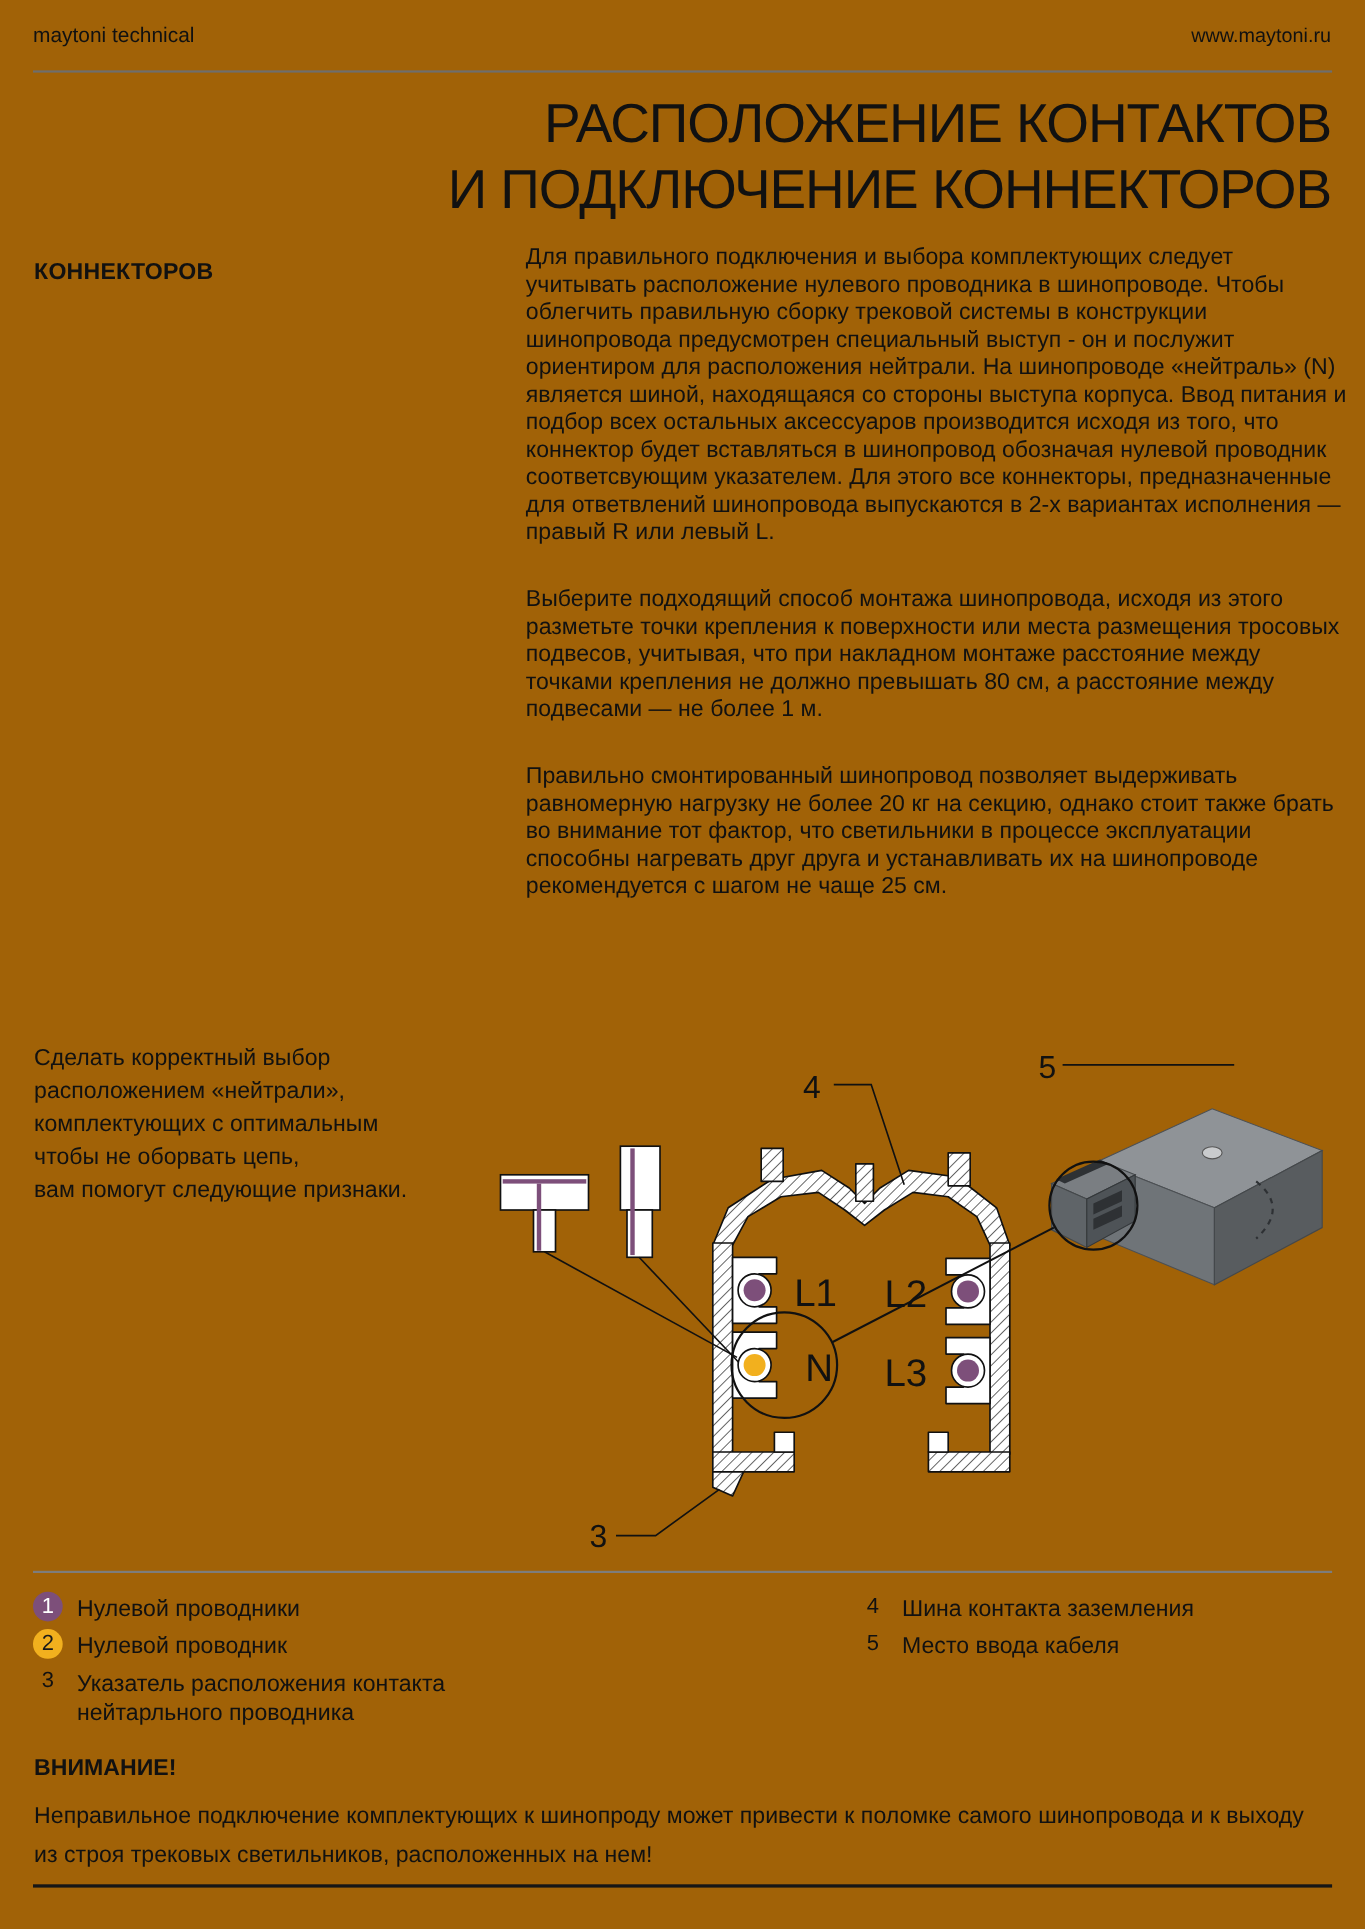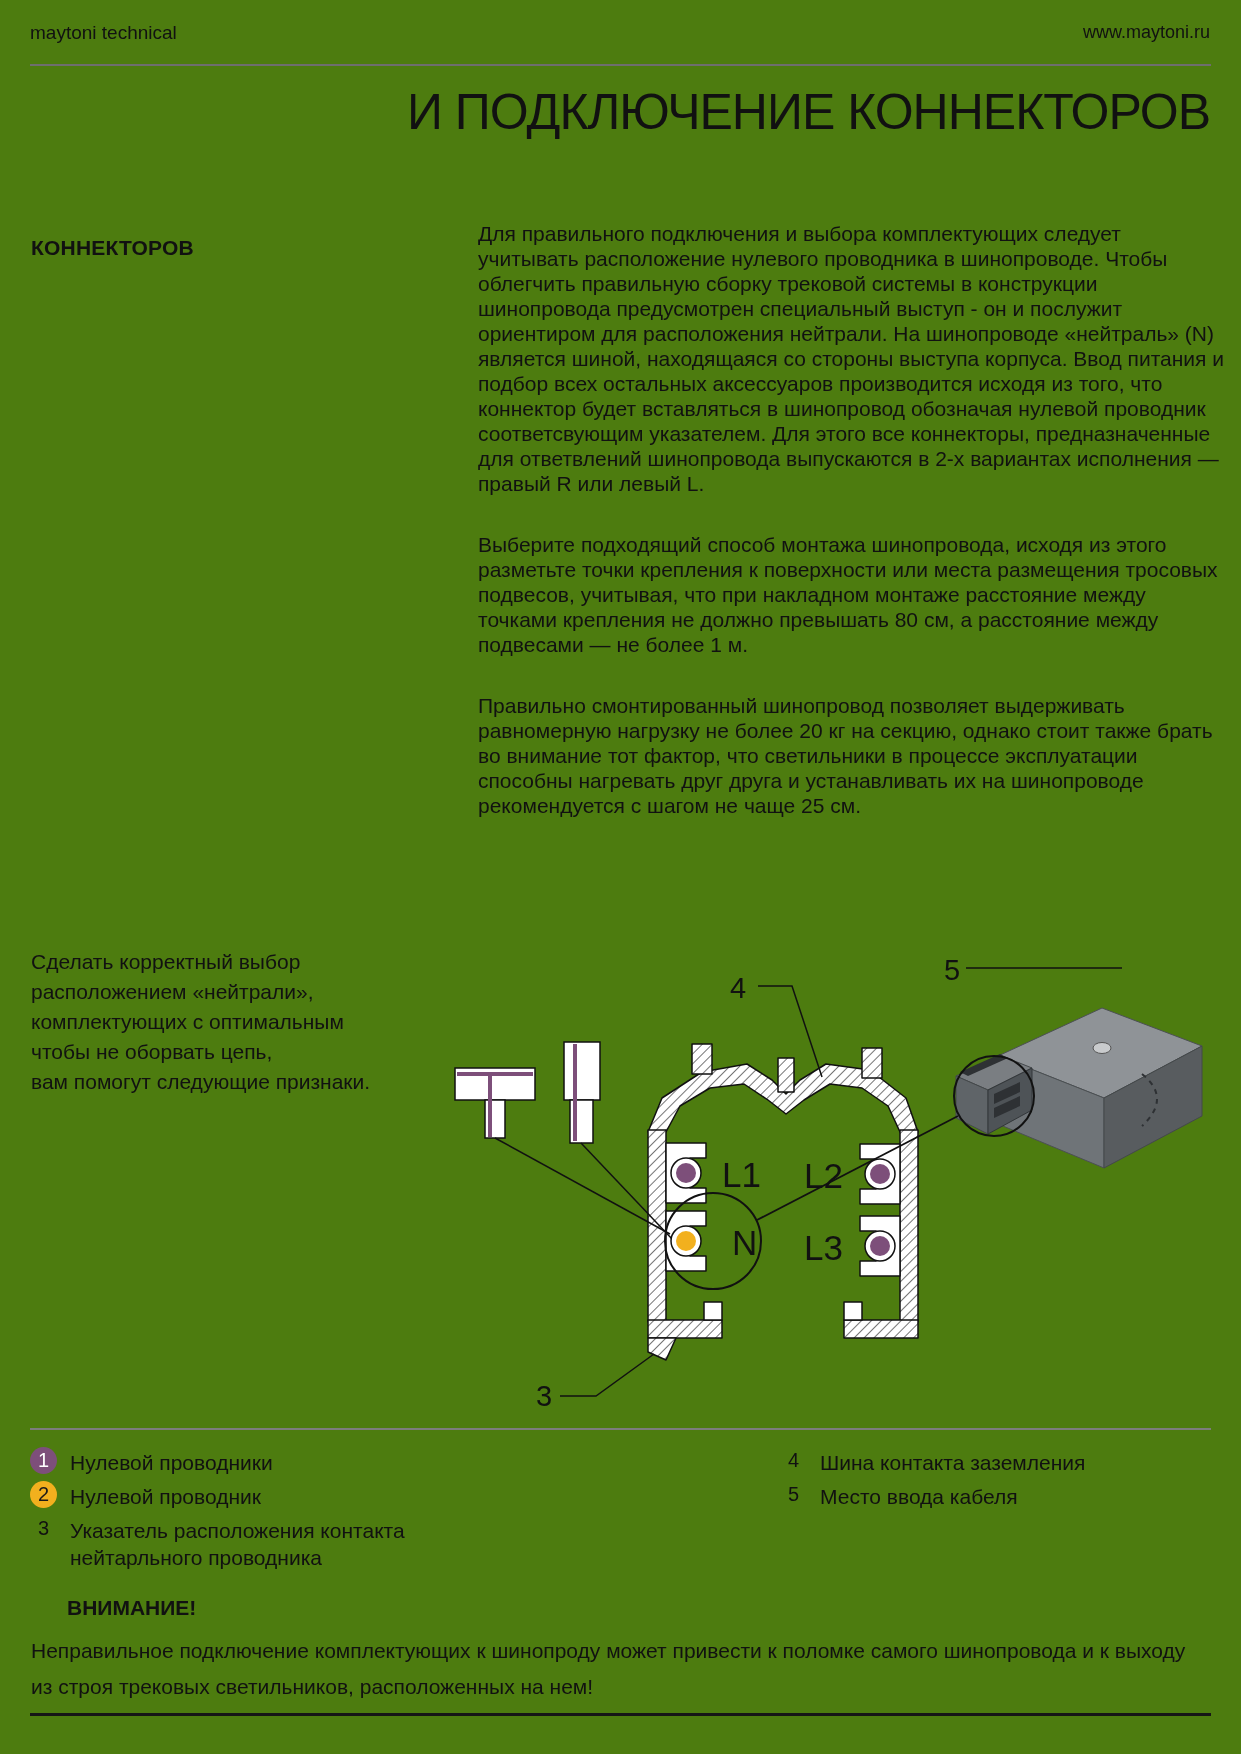--- a/index.html
+++ b/index.html
@@ -1,17 +1,17 @@
 <!DOCTYPE html>
 <html lang="ru"><head>
 <meta charset="utf-8">
 <style>
   html,body{margin:0;padding:0;background:#e8e8e8;}
   .page{
-    position:relative;width:1241px;height:1754px;margin:0 auto;background:#4d7c0f;
+    position:relative;width:1241px;height:1754px;margin:0 auto;background:#a16207;
     font-family:"Liberation Sans",sans-serif;color:#111;overflow:hidden;
   }
   .abs{position:absolute;}
   .header-left{left:30px;top:22px;font-size:19px;}
   .header-right{right:31px;top:22px;font-size:18px;}
   .rule{left:30px;right:30px;height:2px;background:#6e6e6e;}
   .rule.header-rule{top:64px;}
   .rule.legend-rule{top:1428px;background:#7d7d7d;}
   .rule.bottom-rule{top:1713px;height:3px;background:#161616;}
   h1.title{
@@ -27,33 +27,34 @@
   svg text{font-family:"Liberation Sans",sans-serif;fill:#111;}
   .legend-row{display:flex;align-items:flex-start;font-size:21px;line-height:27px;}
   .legend-num{
     width:27px;height:27px;border-radius:50%;display:flex;align-items:center;justify-content:center;
     font-size:20px;flex:0 0 27px;margin-right:13px;
   }
   .legend-num.purple{color:#fff;}
   .legend-num.yellow{color:#1a1a1a;}
   .legend-num.plain{background:transparent;color:#111;}
   .legend-text{padding-top:2px;}
-  .warn-heading{left:31px;top:1596px;font-size:21px;font-weight:700;margin-left:36px;}
+  .warn-heading{left:31px;top:1596px;font-size:21px;font-weight:700;}
   .warn-text{left:31px;top:1633px;width:1162px;font-size:21px;line-height:36px;}
 </style>
 </head>
 <body>
 
 <div class="page">
 
   <div class="abs header-left">maytoni technical</div>
   <div class="abs header-right">www.maytoni.ru</div>
   <div class="abs rule header-rule"></div>
 
   <h1 class="abs title">
+    <span>РАСПОЛОЖЕНИЕ КОНТАКТОВ</span>
     <span>И ПОДКЛЮЧЕНИЕ КОННЕКТОРОВ</span>
   </h1>
 
   <div class="abs rec-heading">КОННЕКТОРОВ</div>
   <div class="abs copy">
     <p>Для правильного подключения и выбора комплектующих следует учитывать расположение нулевого проводника в шинопроводе. Чтобы облегчить правильную сборку трековой системы в конструкции шинопровода предусмотрен специальный выступ - он и послужит ориентиром для расположения нейтрали. На шинопроводе «нейтраль» (N) является шиной, находящаяся со стороны выступа корпуса. Ввод питания и подбор всех остальных аксессуаров производится исходя из того, что коннектор будет вставляться в шинопровод обозначая нулевой проводник соответсвующим указателем. Для этого все коннекторы, предназначенные для ответвлений шинопровода выпускаются в 2-х вариантах исполнения — правый R или левый L.</p>
     <p>Выберите подходящий способ монтажа шинопровода, исходя из этого разметьте точки крепления к поверхности или места размещения тросовых подвесов, учитывая, что при накладном монтаже расстояние между точками крепления не должно превышать 80 см, а расстояние между подвесами — не более 1 м.</p>
     <p>Правильно смонтированный шинопровод позволяет выдерживать равномерную нагрузку не более 20 кг на секцию, однако стоит также брать во внимание тот фактор, что светильники в процессе эксплуатации способны нагревать друг друга и устанавливать их на шинопроводе рекомендуется с шагом не чаще 25 см.</p>
   </div>
 

